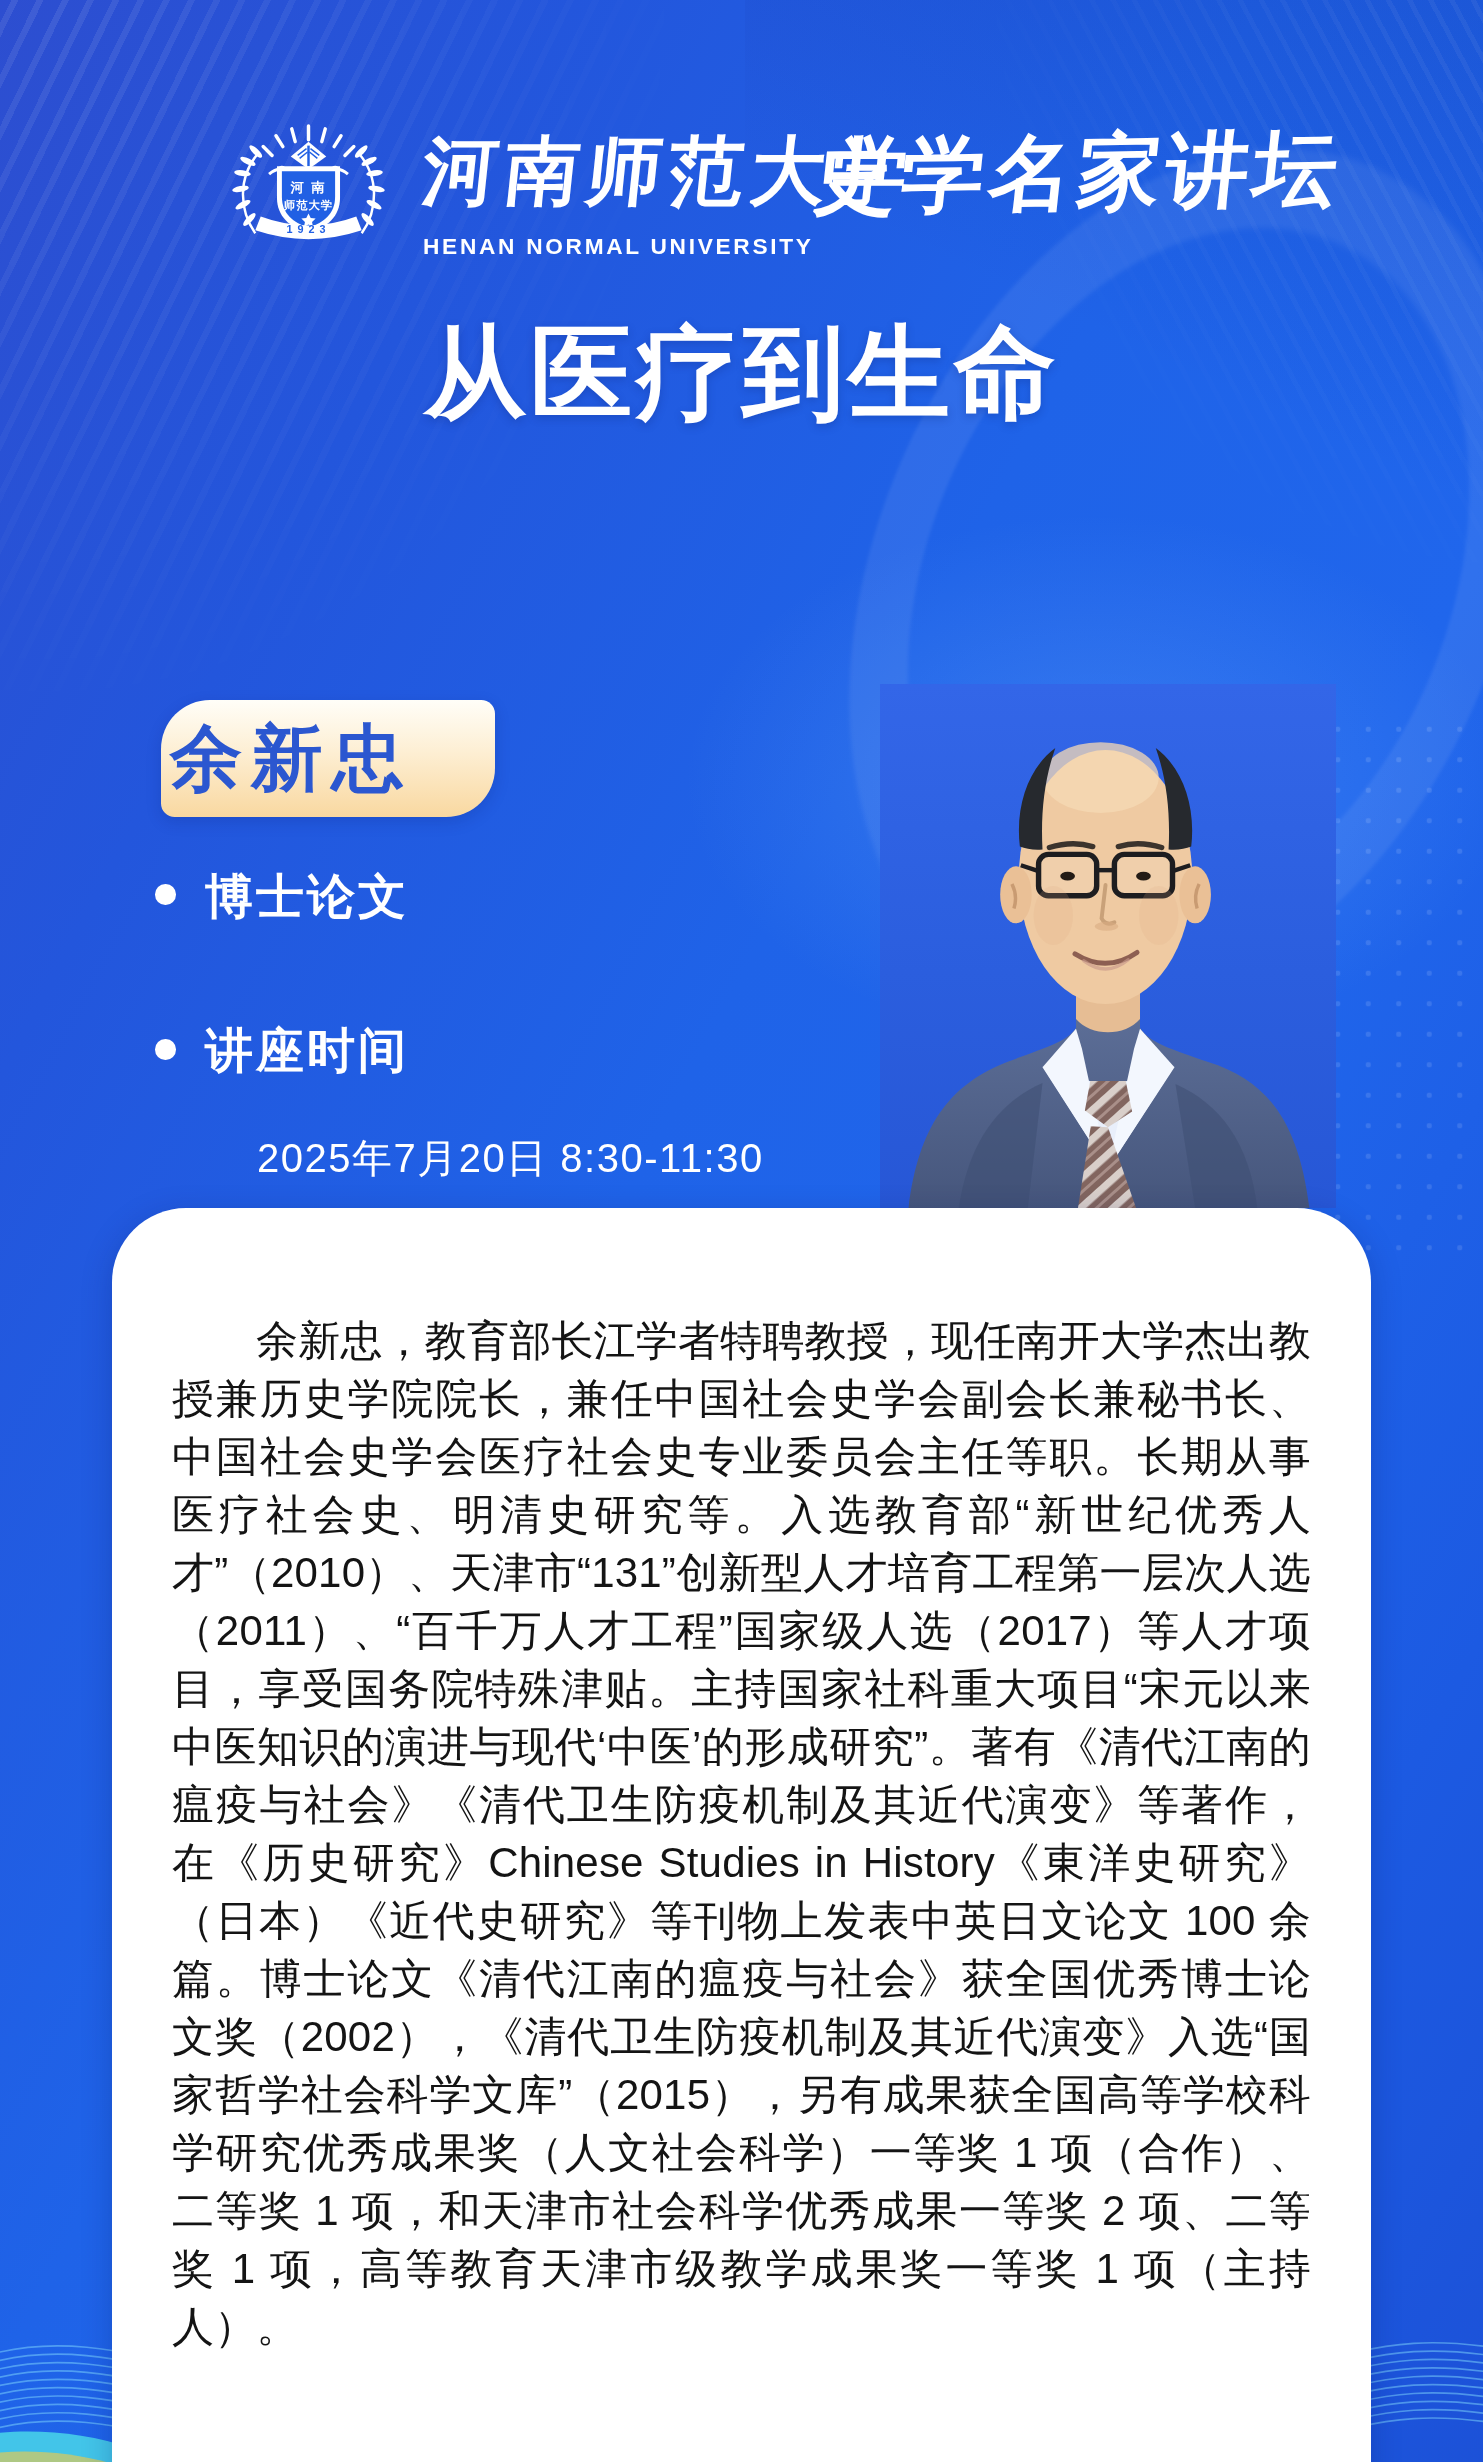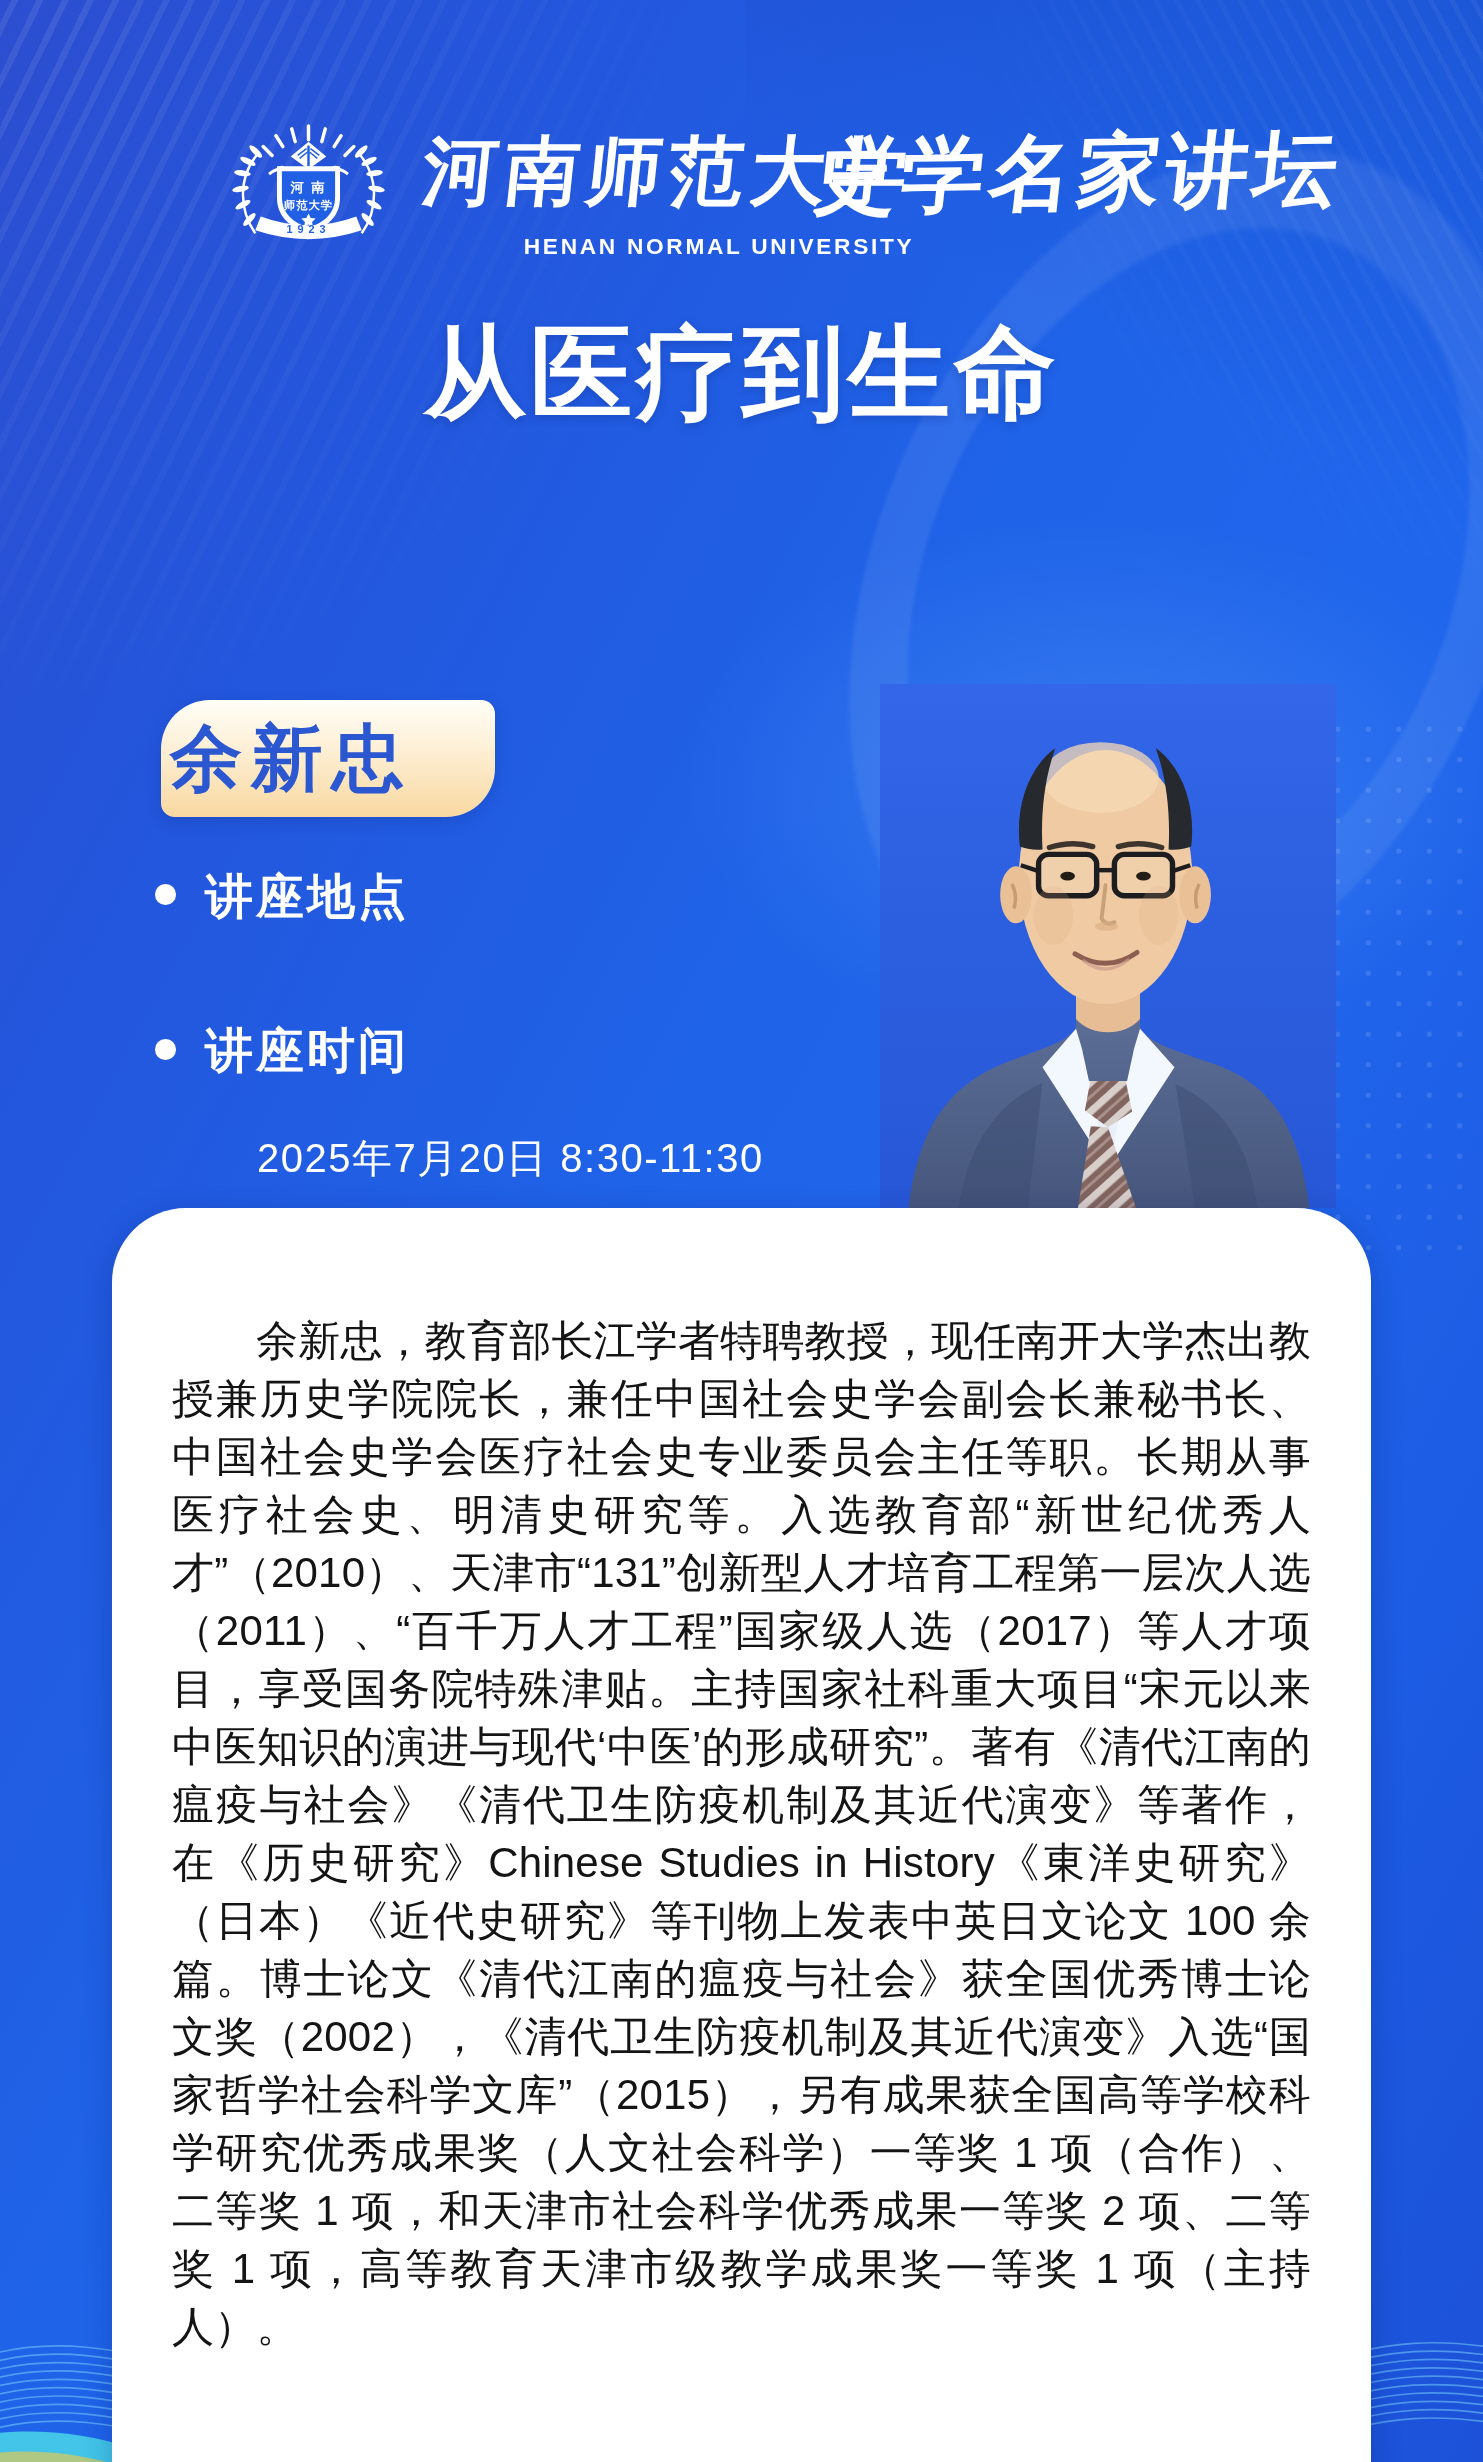--- a/index.html
+++ b/index.html
@@ -23,21 +23,21 @@
     background:linear-gradient(205deg, rgba(18,40,150,.22), rgba(18,40,150,0) 58%);}
   .swirl{position:absolute;right:-207px;top:128px;width:837px;height:739px;border-radius:50%;
     border:84px solid rgba(255,255,255,.07);transform:rotate(24deg) scaleX(.62);filter:blur(3px);}
   .dots{position:absolute;right:-14.8px;top:714px;width:207px;height:542px;opacity:.55;
     background-image:radial-gradient(rgba(255,255,255,.22) 2.5px, rgba(255,255,255,0) 3px);
     background-size:30.5px 30.5px;}
   
   .logo{position:absolute;left:209px;top:119px;width:199px;height:134px;}
   .uni-block{position:absolute;left:423px;top:122px;color:#fff;}
   .uni-cn{font-size:75px;font-weight:900;letter-spacing:6.9px;transform:skewX(-6deg);white-space:nowrap;}
-  .uni-en{margin-top:9.8px;font-size:22.7px;font-weight:600;letter-spacing:2.7px;white-space:nowrap;text-align:right;}
+  .uni-en{margin-top:9.8px;font-size:22.7px;font-weight:600;letter-spacing:2.7px;white-space:nowrap;}
   .series{position:absolute;left:814px;top:118px;color:#fff;font-size:83px;font-weight:900;
     letter-spacing:4.9px;transform:skewX(-7deg) rotate(-1deg);white-space:nowrap;}
   
   .title{position:absolute;left:0;top:301px;width:100%;text-align:center;color:#fff;
     font-size:102px;font-weight:700;line-height:1.42;letter-spacing:3.9px;
     text-shadow:0 3px 8.9px rgba(10,30,110,.25);}
   
   .badge{position:absolute;left:161px;top:700px;width:334px;height:117px;
     border-radius:49px 13.8px 49px 13.8px;
     background:linear-gradient(180deg,#fffef8 0%,#fdeed2 46%,#f9d8a0 100%);
@@ -133,21 +133,21 @@
 
   <div class="title">
     <div>从医疗到生命</div>
   </div>
 
   <div class="badge z4">
     <span>余新忠</span>
   </div>
 
   <div class="info-dot z4" style="left:155px;top:884px;"></div>
-  <div class="info-label z4" style="left:205px;top:865px;">讲座地点</div>
+  <div class="info-label z4" style="left:205px;top:865px;">博士论文</div>
   <div class="info-dot z4" style="left:155px;top:1039px;"></div>
   <div class="info-label z4" style="left:205px;top:1019px;">讲座时间</div>
   <div class="info-value z4" style="left:257px;top:1103px;margin-top:28px;">2025年7月20日 8:30-11:30</div>
 
   <div class="photo z4">
     <svg viewBox="0 0 926 1064">
       <defs>
         <linearGradient id="suitG" x1="0" y1="0" x2="0" y2="1">
           <stop offset="0" stop-color="#5e7099"></stop>
             <stop offset="1" stop-color="#46567c"></stop>

